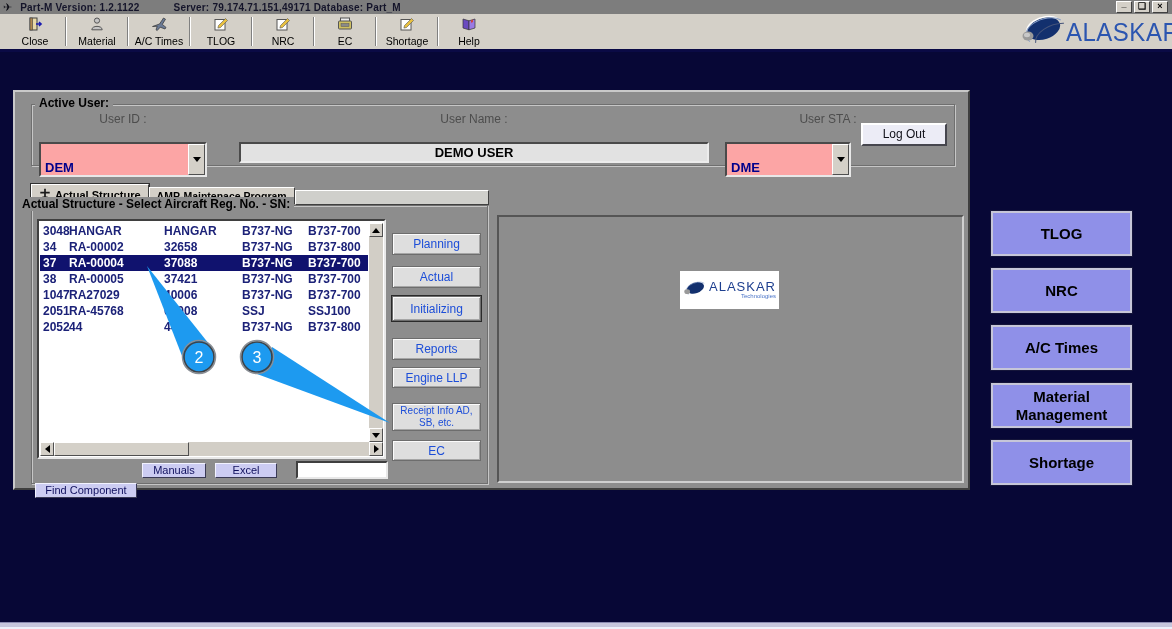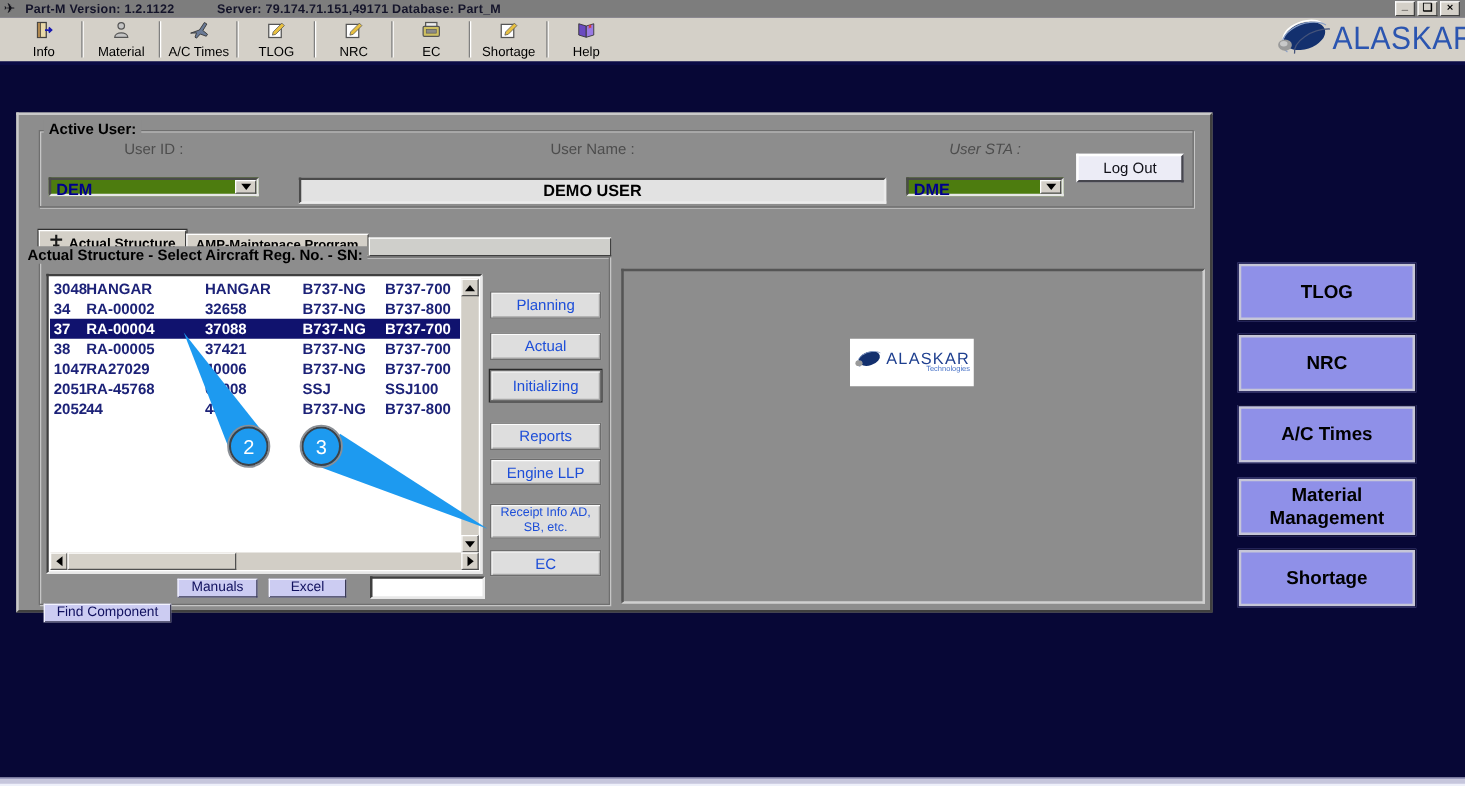--- a/index.html
+++ b/index.html
@@ -38,22 +38,22 @@
                 border:2px solid; border-color:#c9c9c9 #3f3f3f #3f3f3f #c9c9c9;padding-left:36px; }
 
   .etched { border:1px solid #6f6f6f; box-shadow: inset 1px 1px 0 #c6c6c6, 1px 1px 0 #c6c6c6; }
   .gplabel { position:absolute; background:#8d8d8d; padding:0 4px; font-size:12px; font-weight:bold;
              color:#000; white-space:nowrap; }
 
   
   .au-group { position:absolute; left:16px; top:12px; width:924px; height:62px; }
   .au-label { left:20px; top:4px; }
   .fldlabel { position:absolute; top:20px; font-size:12px; color:#4d4d4d; text-align:center; }
-  .combo { position:absolute; top:50px; height:15px; background:#4d7c0f; border:2px solid;
-           border-color:#4a4a4a #e8e8e8 #e8e8e8 #4a4a4a; display:flex; align-items:flex-start; }
+  .combo { position:absolute; top:50px; height:35px; background:#fca5a5; border:2px solid;
+           border-color:#4a4a4a #e8e8e8 #e8e8e8 #4a4a4a; display:flex; align-items:flex-end; }
   .combo .val { flex:1; font-size:13px; font-weight:bold; color:#00008b; padding-left:4px; }
   .combo .drop { width:17px; height:100%; background:#d4d0c8; border:1px solid;
                  border-color:#ffffff #505050 #505050 #ffffff; display:flex; align-items:center;
                  justify-content:center; }
   .combo .drop i { width:0; height:0; border:4px solid transparent; border-top:5px solid #000;
                    margin-top:4px; }
   .txtbox { position:absolute; top:50px; height:21px; background:#e2e2e2; border:2px solid;
             border-color:#4a4a4a #ececec #ececec #4a4a4a; font-size:13px; font-weight:bold;
             color:#000; text-align:center; line-height:17px; }
   .btn-logout { position:absolute; left:846px; top:31px; width:86px; height:23px; background:#ececf6;
@@ -149,21 +149,21 @@
     </div>
   </div>
 
   <div class="toolbar">
     <div class="tbtn">
       <span><svg viewBox="0 0 16 16">
             <rect x="3" y="2" width="7" height="12" fill="#e8d8a8" stroke="#404040" stroke-width="1"></rect>
             <rect x="3" y="2" width="2.5" height="12" fill="#b08850" stroke="#404040" stroke-width=".6"></rect>
             <path d="M9 8 h5 M12 6 l2.2 2 -2.2 2" stroke="#1a1ab0" stroke-width="1.4" fill="none"></path>
           </svg></span>
-      <span>Info</span>
+      <span>Close</span>
     </div>
     <div class="tsep"></div>
     <div class="tbtn">
       <span><svg viewBox="0 0 16 16">
             <circle cx="8" cy="4.6" r="2.6" fill="#c4c4c4" stroke="#555"></circle>
             <path d="M2.8 13.8 c0-4.6 10.4-4.6 10.4 0 z" fill="#c4c4c4" stroke="#555"></path>
           </svg></span>
       <span>Material</span>
     </div>
     <div class="tsep"></div>
@@ -240,21 +240,21 @@
     <div class="combo" style="left:24px; width:168px;">
       <span class="val">DEM</span>
       <span class="drop">
           <i></i>
         </span>
     </div>
 
     <div class="fldlabel" style="left:224px; width:470px;">User Name :</div>
     <div class="txtbox" style="left:224px; width:470px;">DEMO USER</div>
 
-    <div class="fldlabel" style="left:710px; width:126px;font-style:italic;">User STA :</div>
+    <div class="fldlabel" style="left:750px; width:126px;">User STA :</div>
     <div class="combo" style="left:710px; width:126px;">
       <span class="val">DME</span>
       <span class="drop">
           <i></i>
         </span>
     </div>
 
     <div class="btn-logout">Log Out</div>
 
     <div class="tab-row">

